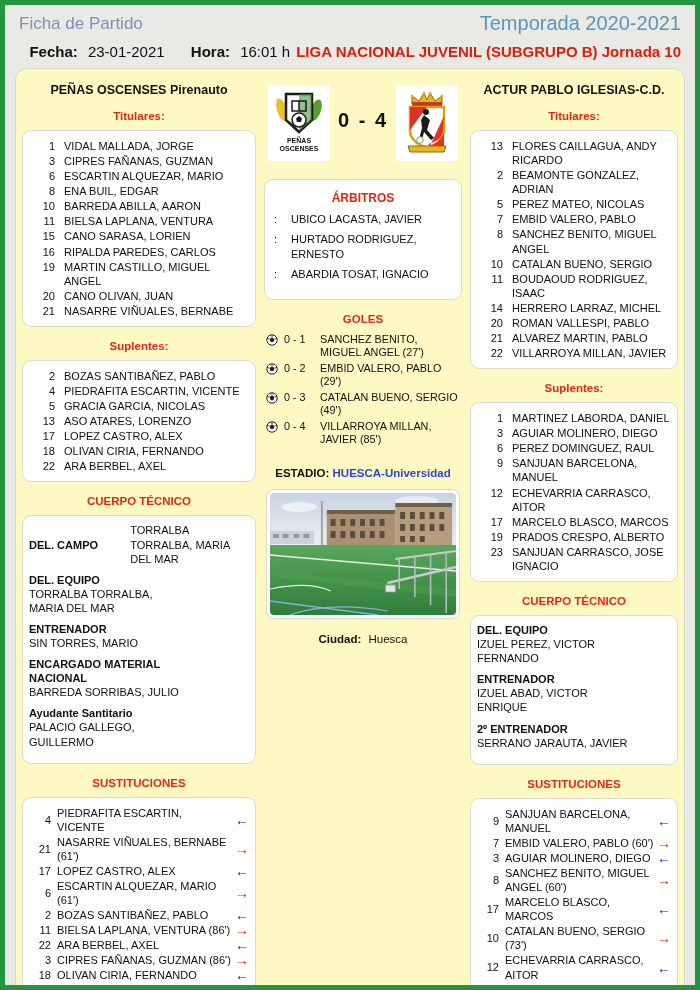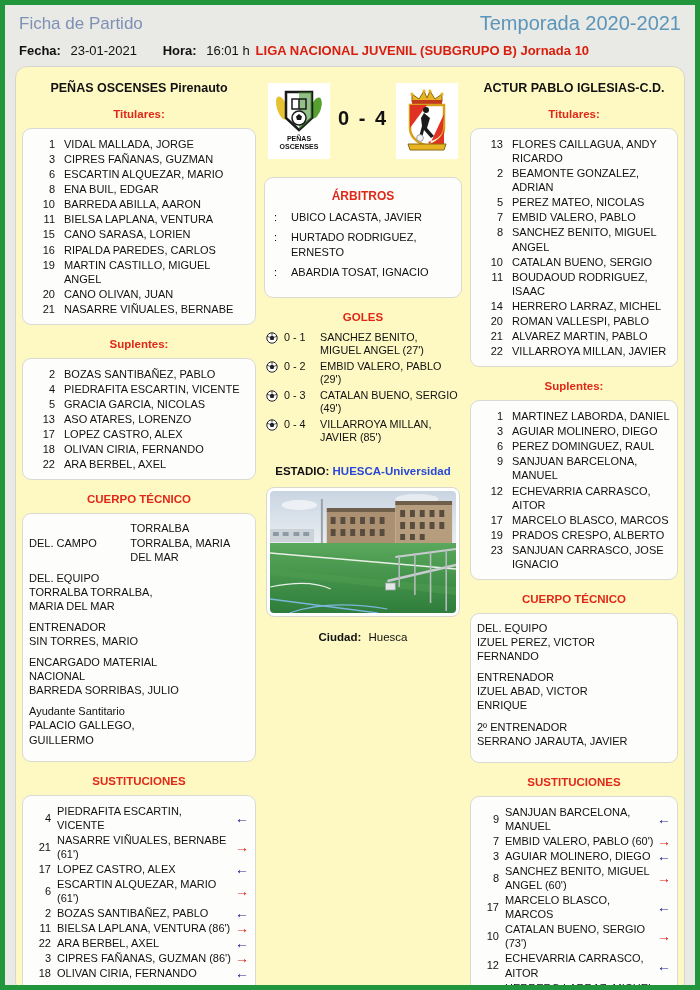--- a/index.html
+++ b/index.html
@@ -7,21 +7,21 @@
     --season-blue:#5b95ba; --border-green:#21963c; --link-blue:#2948d8;
     --arrow-in:#16168c; --arrow-out:#d42010; --card-yellow:#f2c431;
   }
   *{box-sizing:border-box}
   body{margin:0;font-family:"Liberation Sans",sans-serif;background:#fff;color:#111}
   .page{width:700px;height:990px;border:5px solid var(--border-green);
     background:#e9e9e6;padding:2px 10px;overflow:hidden}
   .topbar{display:flex;justify-content:space-between;align-items:center;padding:5px 4px 1px}
   .page-title{color:var(--title-blue);font-size:17px}
   .season{color:var(--season-blue);font-size:20px}
-  .metabar{display:flex;justify-content:flex-start;align-items:center;font-size:13px;padding:7px 4px 8px}
+  .metabar{display:flex;justify-content:flex-end;align-items:center;font-size:15px;padding:7px 4px 8px}
   .meta-left span{margin-right:6px}
   .blabel{font-weight:bold}
   .league{color:var(--league-red);font-weight:bold}
   .jornada{color:var(--league-red);font-weight:bold;}
   .content{background:#fef9c3;border:1px solid #d6d6d0;border-radius:12px;
     display:flex;gap:8px;padding:8px 6px;height:928px}
   .col-left{width:234px}
   .col-center{width:198px}
   .col-right{flex:1}
   .team-name{text-align:center;font-weight:bold;font-size:12.5px;margin:6px 0 4px}
@@ -29,21 +29,21 @@
   .panel{background:#fdfdfb;border:1px solid #dadad4;border-radius:9px;padding:7px 6px;font-size:11px;line-height:1.28}
   .prow{display:flex;margin:1px 0}
   .pnum{flex:0 0 26px;text-align:right;margin-right:9px}
   .pname{flex:1}
   .srow{display:flex;align-items:center;margin:1px 0}
   .srow .pnum{flex:0 0 22px;margin-right:6px}
   .arrow{flex:0 0 17px;text-align:right;font-weight:bold;font-size:14px;line-height:1}
   .arrow.in{color:var(--arrow-in)}
   .arrow.out{color:var(--arrow-out)}
   .staffrow{margin:0 0 7px}
-  .slabel{font-weight:normal;display:block;max-width:150px}
+  .slabel{font-weight:bold;display:block;max-width:150px}
   .svalue{display:block;max-width:160px}
   .staffrow.right{display:flex}
   .staffrow.right .slabel{flex:0 0 46%;align-self:center}
   .staffrow.right .svalue{flex:1}
   .score-row{display:flex;justify-content:space-between;align-items:flex-start;padding:8px 4px 0}
   .logo-box{width:62px;height:76px;background:#fff;display:flex;align-items:center;justify-content:center}
   .score{font-size:20px;font-weight:bold;margin-top:24px;letter-spacing:2px}
   .panel-title{text-align:center;color:var(--accent-red);font-weight:bold;font-size:12px;margin:4px 0 4px}
   .arb-panel{margin-top:18px;padding-bottom:12px}
   .orow{display:flex;margin:6px 0}

